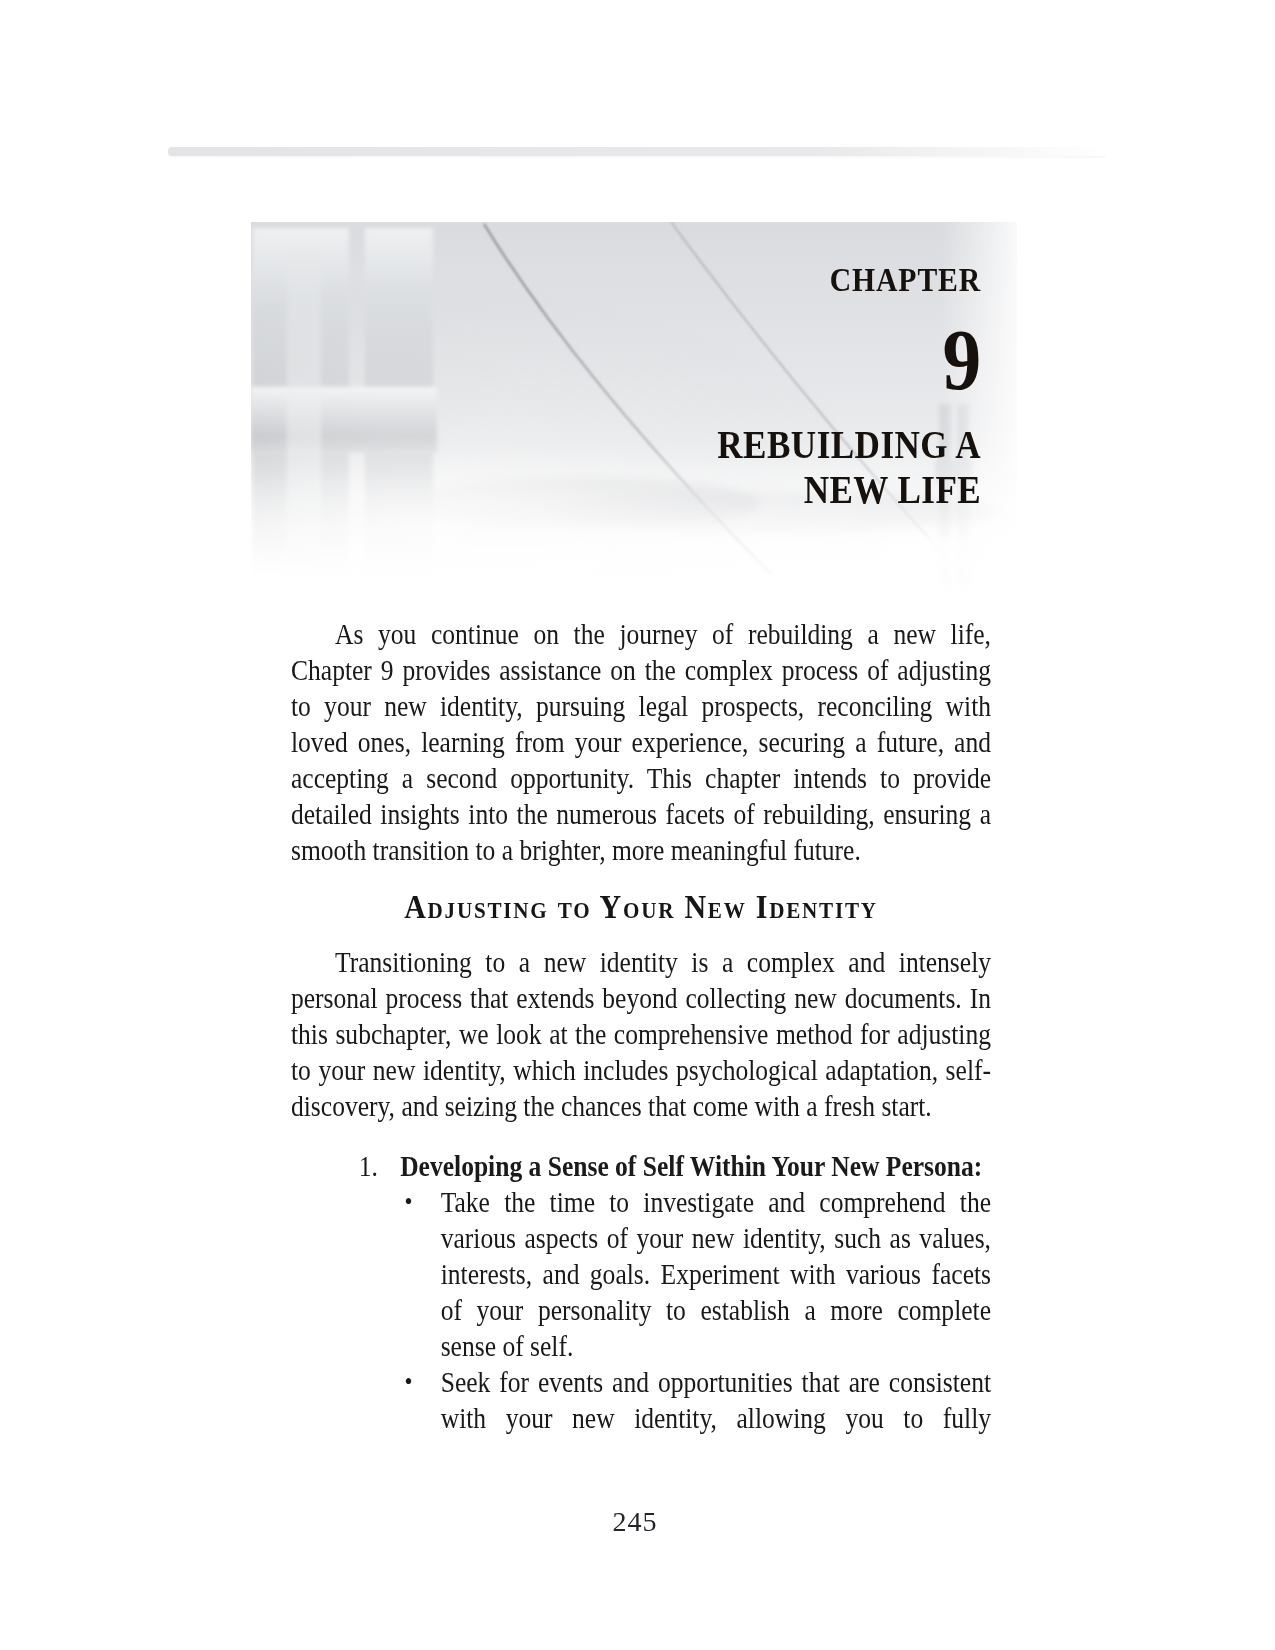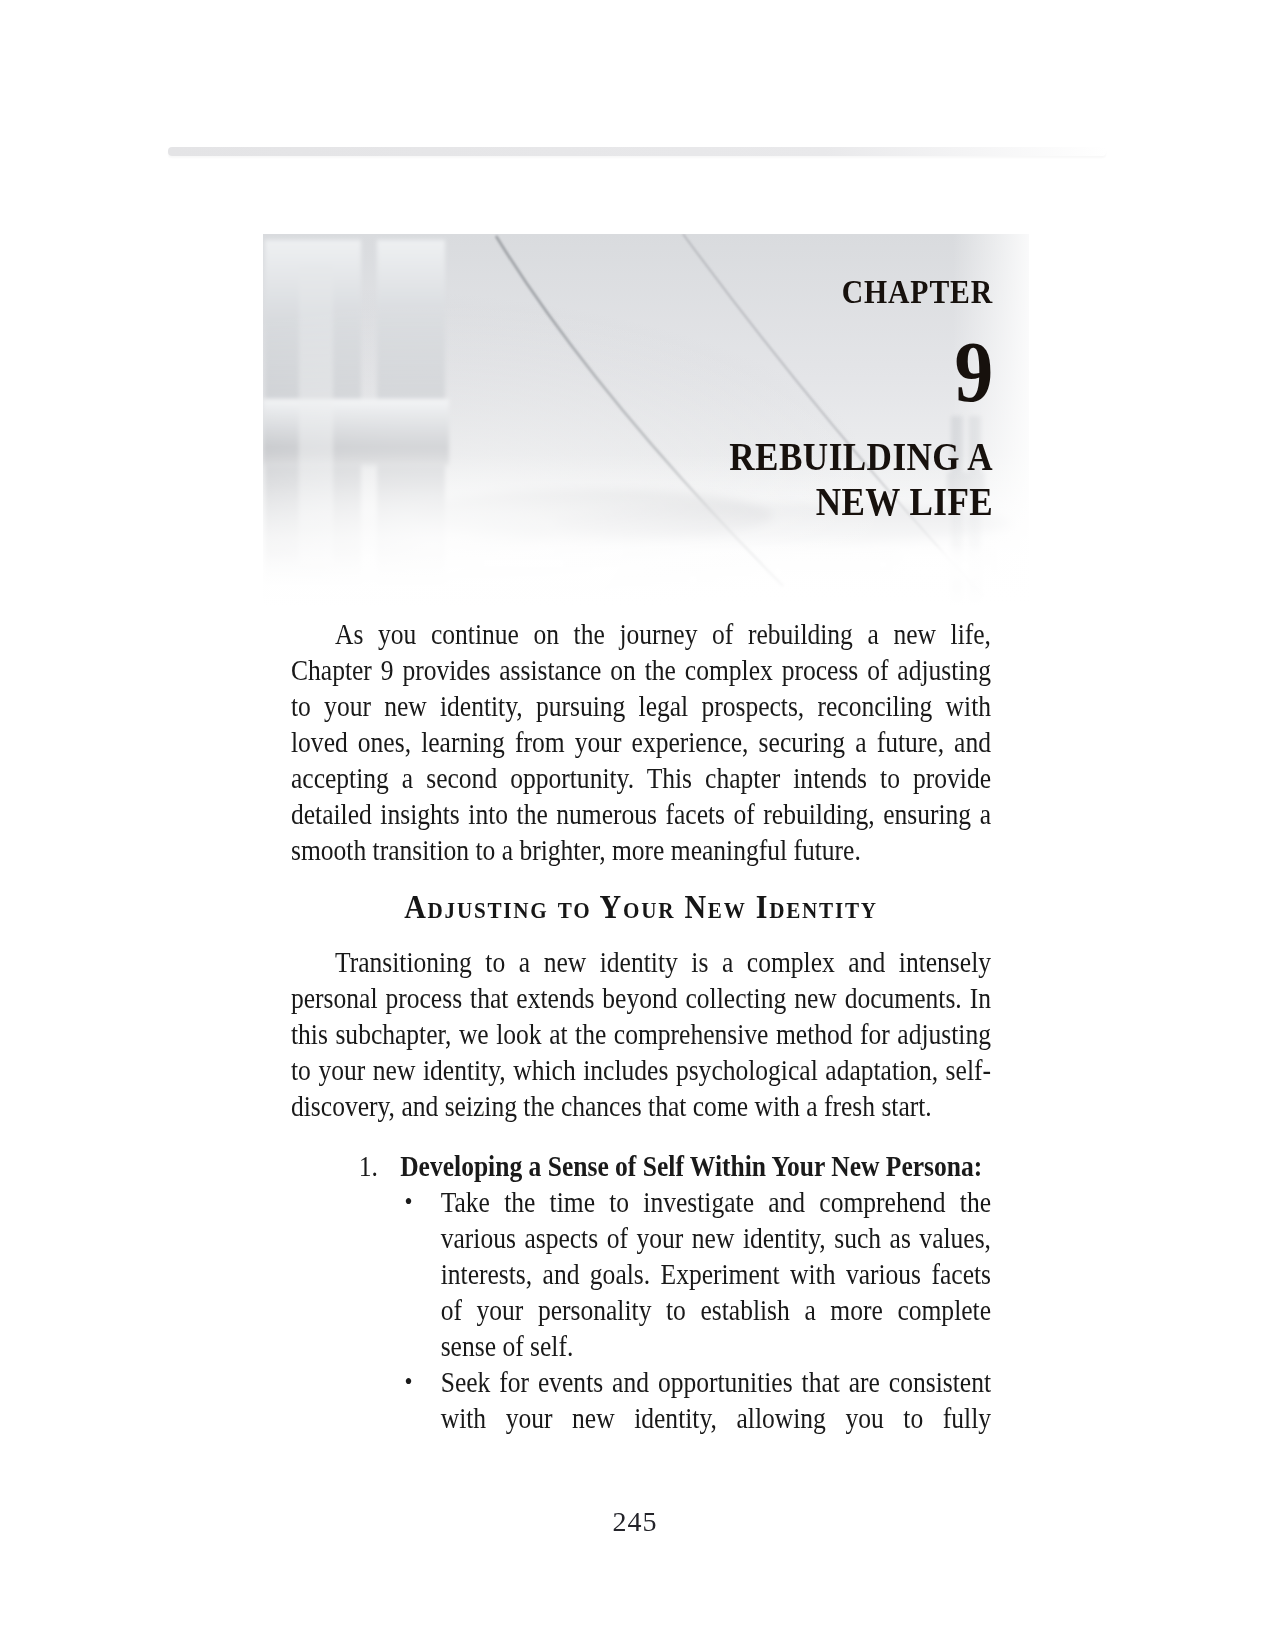--- a/index.html
+++ b/index.html
@@ -16,21 +16,21 @@
   .top-rule{
     position:absolute;left:168px;top:147px;width:938px;height:9px;
     border-radius:4px;
     background:linear-gradient(90deg,#e4e4e6 0%,#e9e9eb 70%,rgba(236,236,238,0) 100%);
     box-shadow:0 2px 2px rgba(0,0,0,0.03);
   }
 
   
   .hero{
     position:absolute;left:247px;top:218px;width:766px;height:380px;
-    margin:16px;
+    margin:4px;
     background:
       radial-gradient(ellipse at 6% 62%, rgba(148,151,157,0.30), rgba(148,151,157,0) 55%),
       linear-gradient(180deg,#d9dbde 0%,#e4e5e8 38%,#eff0f1 68%,#fbfbfb 88%,#ffffff 100%);
     overflow:hidden;
   }
   .hero svg{position:absolute;left:0;top:0;z-index:0;}
   .hero-fog{
     position:absolute;left:0;top:0;right:0;bottom:0;z-index:1;
     background:
       linear-gradient(90deg, rgba(255,255,255,0) 90%, rgba(255,255,255,0.85) 100%),

